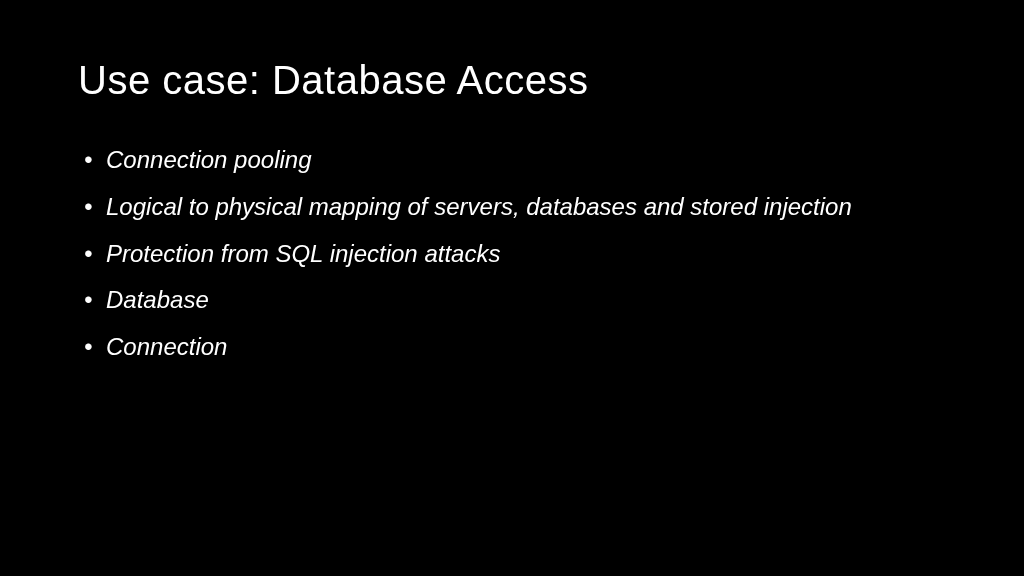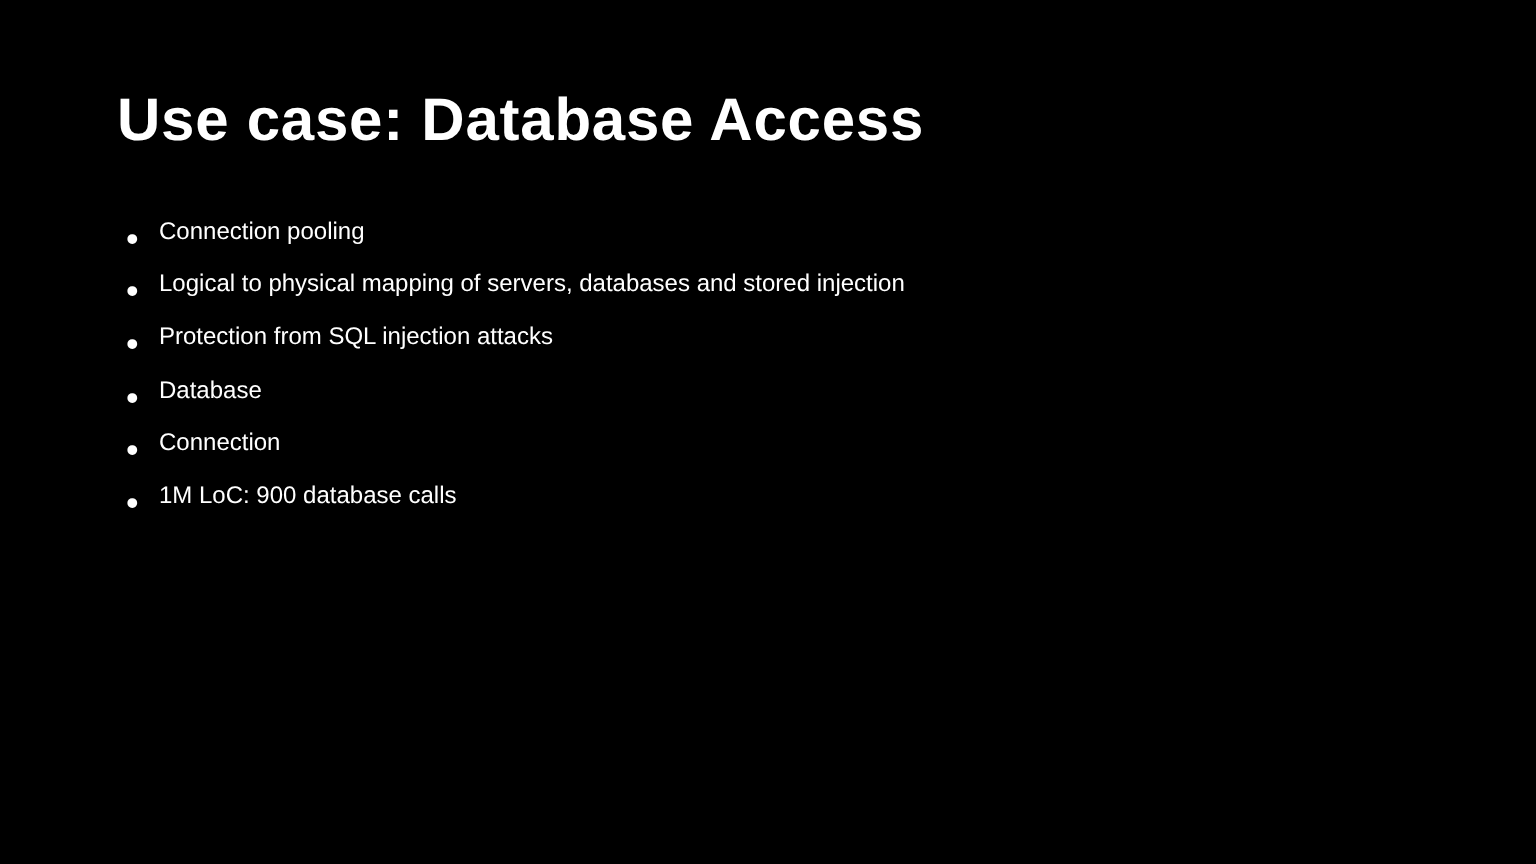--- a/index.html
+++ b/index.html
@@ -16,51 +16,51 @@
       font-weight: 300;
       overflow: hidden;
     }
     .slide {
       width: 100%;
       height: 100%;
       padding: 58px 78px;
     }
     .title {
       font-size: 40px;
-      font-weight: 700;
+      font-weight: 400;
       margin-bottom: 40px;
       letter-spacing: 0.5px;
     }
     .bullets {
       list-style: none;
       padding-left: 6px;
     }
     .bullets li {
-      font-size: 16px;
+      font-size: 24px;
       font-weight: 300;
       line-height: 1.45;
       margin-bottom: 12px;
       position: relative;
       padding-left: 22px;
       max-width: 820px;
+      font-style: italic;
     }
     .bullets li::before {
       content: "•";
       position: absolute;
       left: 0;
       top: 0;
       font-size: 24px;
     }
   </style>
 </head>
 <body>
 
 <div class="slide">
   <h1 class="title">Use case: Database Access</h1>
   <ul class="bullets">
     <li>Connection pooling</li>
     <li>Logical to physical mapping of servers, databases and stored injection</li>
     <li>Protection from SQL injection attacks</li>
     <li>Database</li>
     <li>Connection</li>
-    <li>1M LoC: 900 database calls</li>
   </ul>
 </div>
 
 </body></html>

